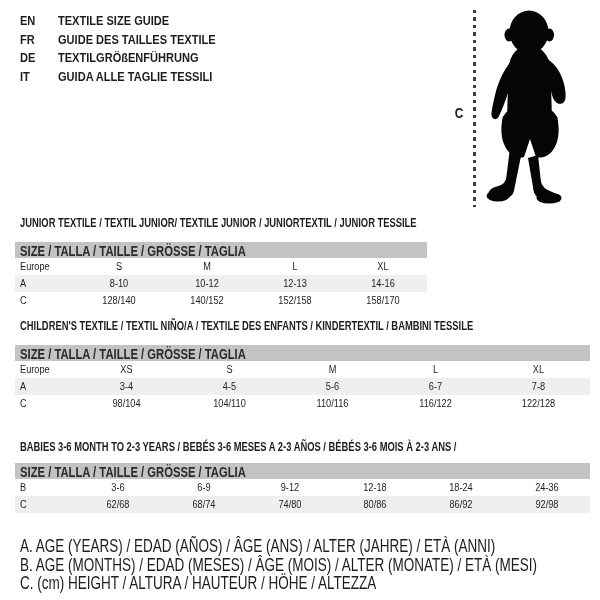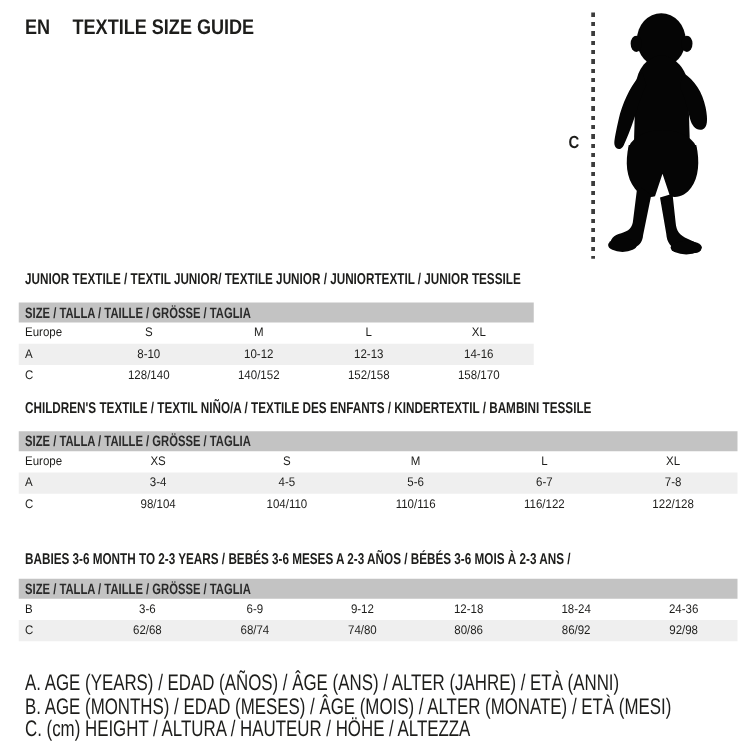--- a/index.html
+++ b/index.html
@@ -12,22 +12,22 @@
     position: relative;
     overflow: hidden;
   }
   
   .sq  { display: inline-block; white-space: nowrap; transform-origin: 0 50%; }
   .c75 { transform: scaleX(0.75); }
   .c85 { transform: scaleX(0.85); }
 
   
   .lang-block { position: absolute; left: 20px; top: 13px; }
-  .lang-row  { display: flex; height: 18.5px; align-items: center;
-               font-weight: bold; font-size: 17px; }
+  .lang-row  { display: flex; height: 18.5px; 
+               font-weight: bold; font-size: 13px; }
   .lang-code-cell { width: 38px; }
 
   
   .measure-line {
     position: absolute; left: 473px; top: 10px; width: 2.5px; height: 197px;
     background: repeating-linear-gradient(to bottom, #3c3c3c 0 3.5px, transparent 3.5px 7.5px);
   }
   .measure-label {
     position: absolute; left: 454px; top: 105px;
     font-size: 14px; font-weight: bold; transform: scaleX(0.85);
@@ -39,41 +39,53 @@
   .t1 { top: 217px; width: 412px; }
   .t2 { top: 320px; width: 575px; }
   .t3 { top: 440px; width: 575px; }
   .tbl-titles { margin-bottom: 12px; text-align: center; }
   .t3 .tbl-titles { margin-bottom: 8px; }
   .tbl-title { padding-left: 5px; font-weight: bold; font-size: 12.5px; line-height: 13px; }
   .t3 .tbl-title { line-height: 15px; }
   .bar {
     height: 16px; background: #c3c3c3;
     display: flex; align-items: center; padding-left: 5px;
-    font-size: 12px; font-weight: bold; color: #2a2a2a;
+    font-size: 15px; font-weight: bold; color: #2a2a2a;
   }
   .trow { display: flex; height: 17px; align-items: center; font-size: 10px; }
   .trow.alt { background: #efefef; }
   .tlabel { width: 60px; padding-left: 5px; }
   .tlabel .sq { transform: scaleX(0.92); }
   .tcell  { flex: 1; text-align: center; transform: scaleX(0.92); }
 
   
   .legend { position: absolute; left: 20px; top: 537px; }
   .legend-line { height: 18.5px; line-height: 18.5px; font-weight: normal; font-size: 18px; }
 </style>
 </head>
 <body>
 
 <div class="page">
 
   <section class="lang-block">
     <div class="lang-row">
       <div class="lang-code-cell"><span class="sq c85">EN</span></div>
       <span class="sq c85">TEXTILE SIZE GUIDE</span>
+    </div>
+    <div class="lang-row">
+      <div class="lang-code-cell"><span class="sq c85">FR</span></div>
+      <span class="sq c85">GUIDE DES TAILLES TEXTILE</span>
+    </div>
+    <div class="lang-row">
+      <div class="lang-code-cell"><span class="sq c85">DE</span></div>
+      <span class="sq c85">TEXTILGRÖßENFÜHRUNG</span>
+    </div>
+    <div class="lang-row">
+      <div class="lang-code-cell"><span class="sq c85">IT</span></div>
+      <span class="sq c85">GUIDA ALLE TAGLIE TESSILI</span>
     </div>
   </section>
 
   <div class="measure-line"></div>
   <div class="measure-label">C</div>
   <svg class="toddler" viewBox="0 0 102 200" aria-hidden="true">
     <g fill="#050505">
       <ellipse cx="48" cy="24" rx="19.5" ry="21.5"></ellipse>
       <ellipse cx="28" cy="27" rx="4.5" ry="6.5"></ellipse>
       <ellipse cx="68.5" cy="27" rx="4.5" ry="6.5"></ellipse>

